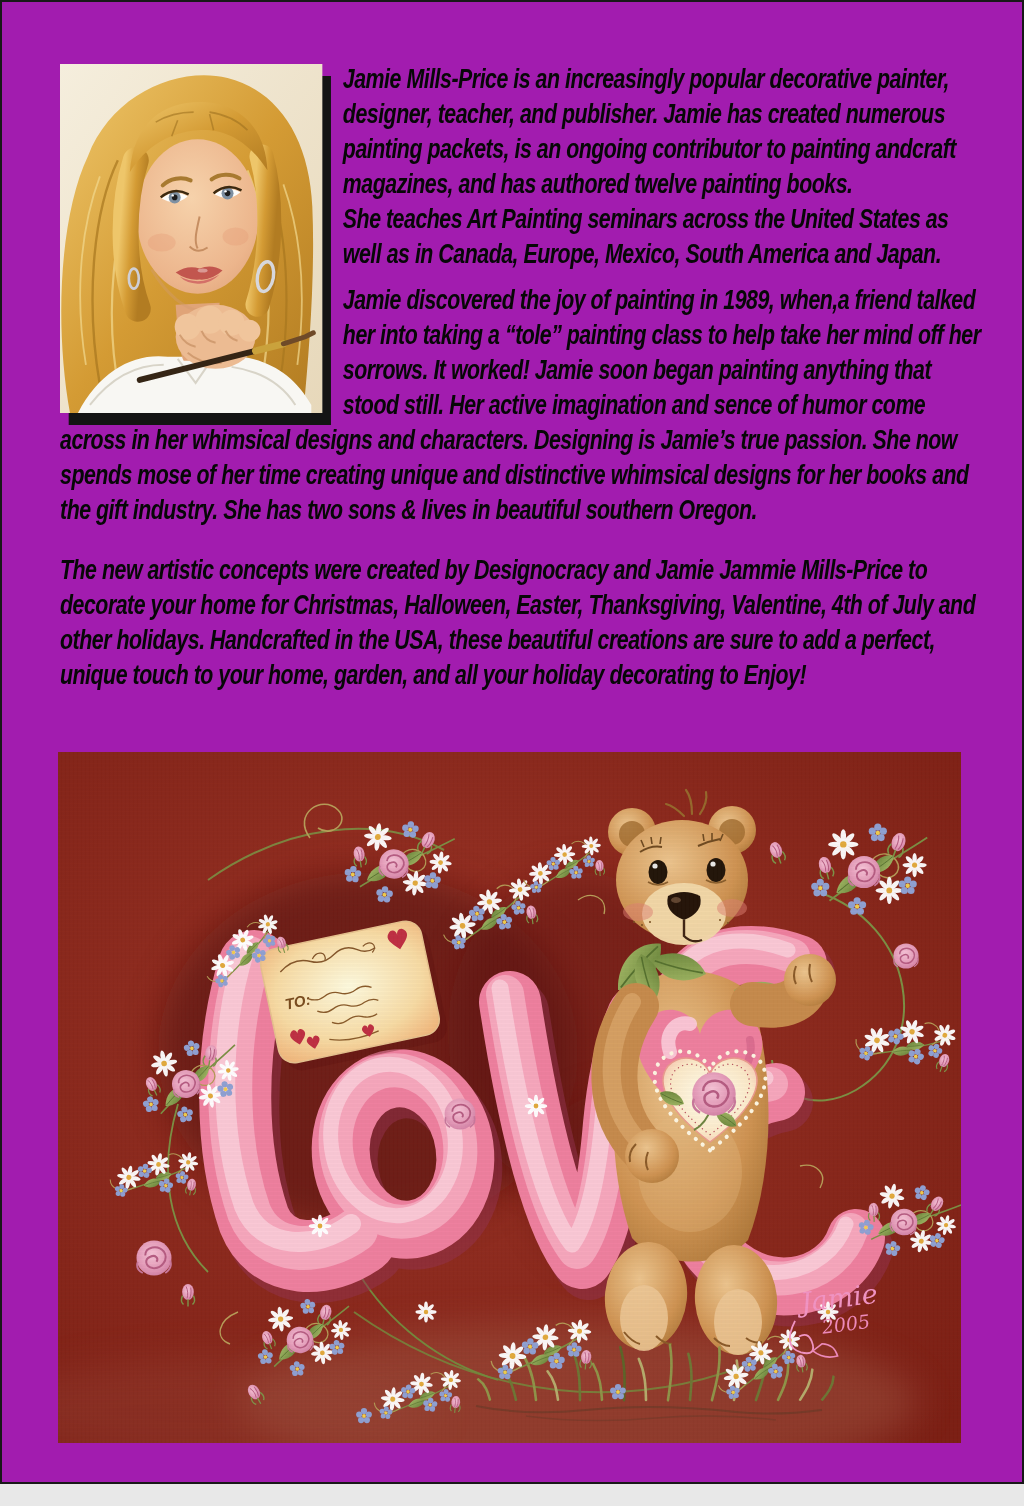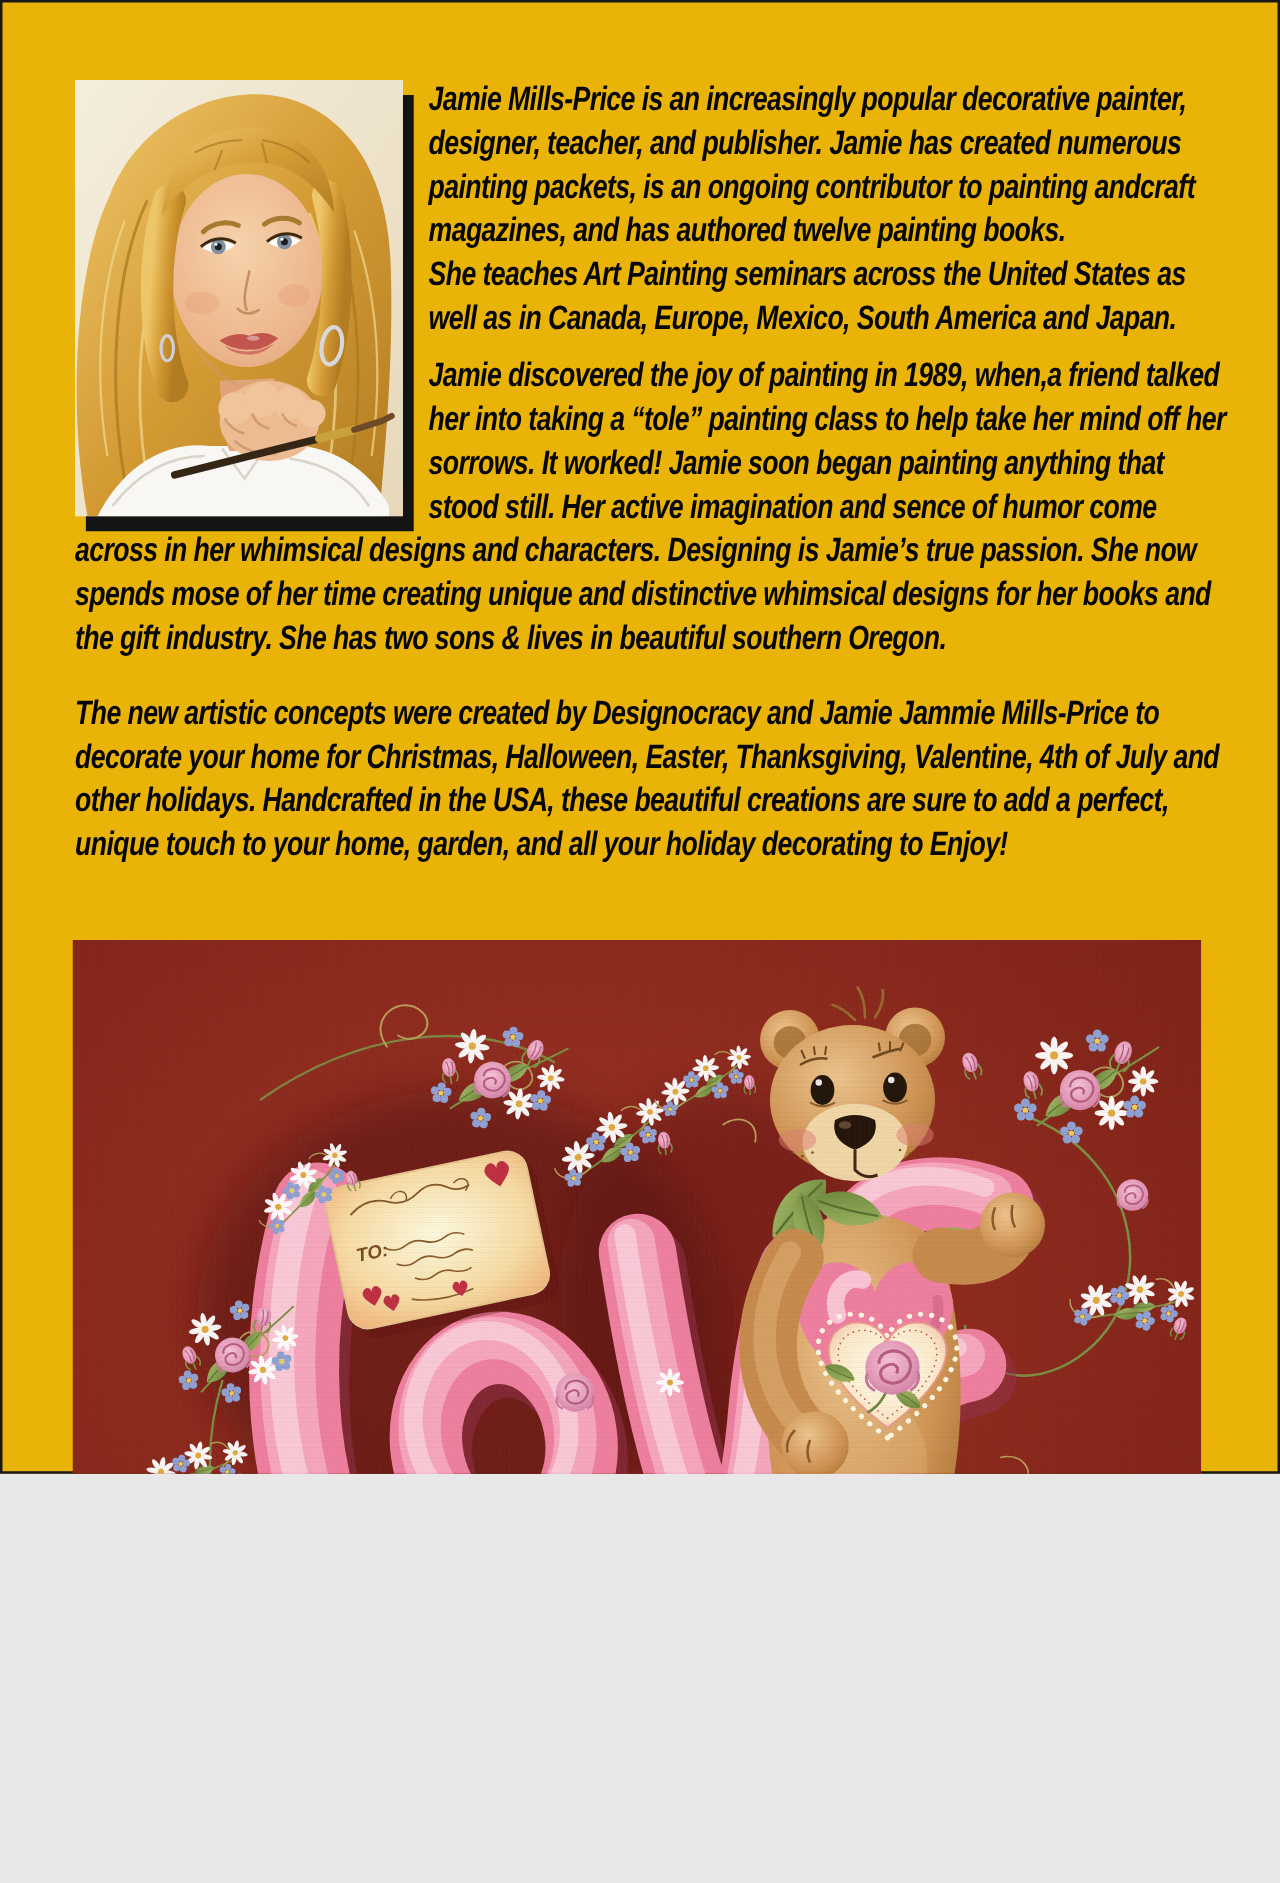--- a/index.html
+++ b/index.html
@@ -1,17 +1,17 @@
 <!DOCTYPE html>
 <html><head>
 <meta charset="utf-8">
 <style>
   html,body{margin:0;padding:0;}
   body{width:1024px;height:1506px;background:#e8e8e8;font-family:"Liberation Sans",sans-serif;}
-  .page{position:relative;width:1024px;height:1179px;background:#eab308;overflow:hidden;
+  .page{position:relative;width:1024px;height:1484px;background:#a21caf;overflow:hidden;
         box-shadow:inset 0 0 0 2px #181818;}
   
   .bio{position:absolute;left:60px;top:0;width:1170px;transform:scaleX(0.79);
        transform-origin:0 0;padding-top:62px;color:#070707;}
   .bio p{margin:0;font-size:27px;line-height:35px;font-weight:bold;font-style:italic;
          letter-spacing:-0.6px;font-family:"Liberation Sans","DejaVu Sans",sans-serif;}
   .bio p.gap1{margin-top:11px;}
   .bio p.gap2{margin-top:25px;}
   .photo{float:left;width:332px;height:349px;margin:2px 26px 10px 0;
          box-shadow:11px 12px 0 #141414;background:#f1e9d4;}

